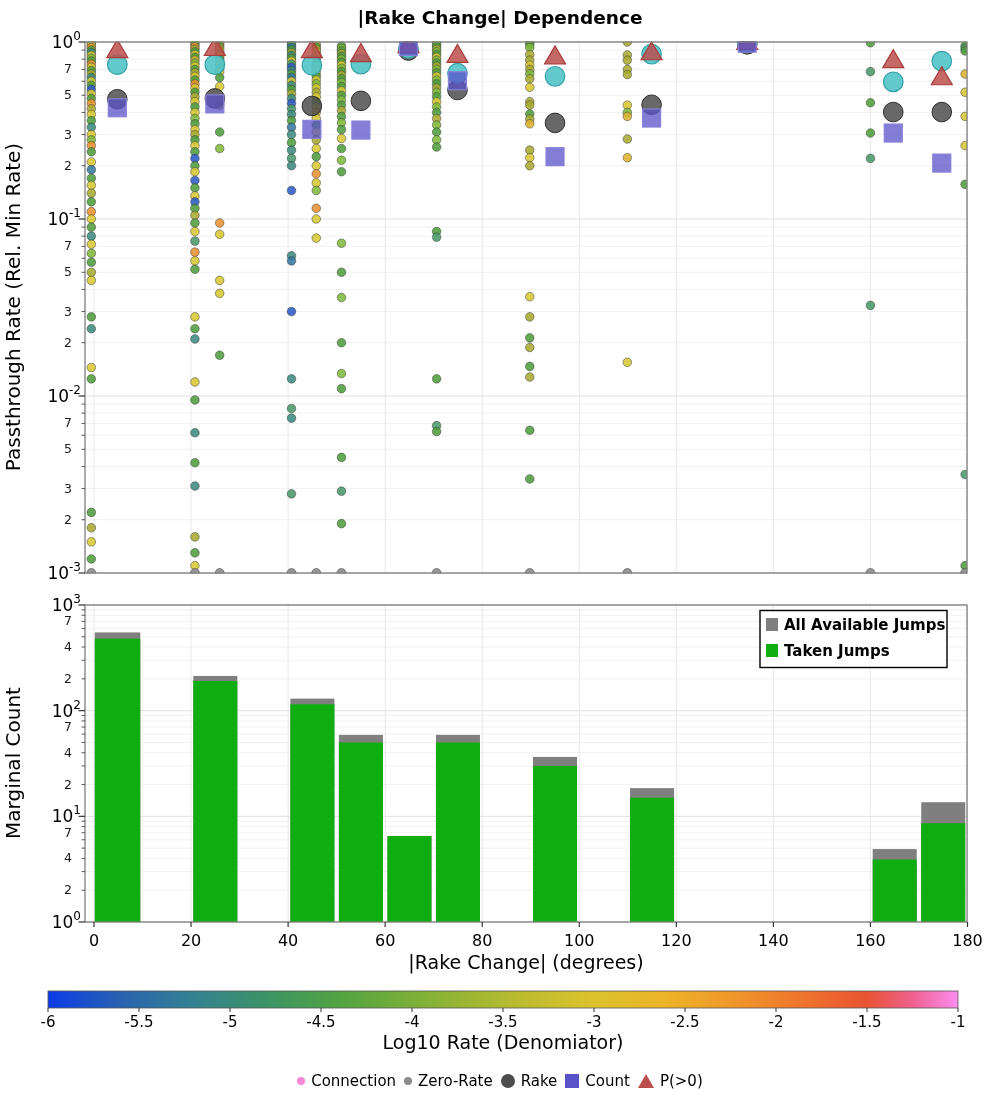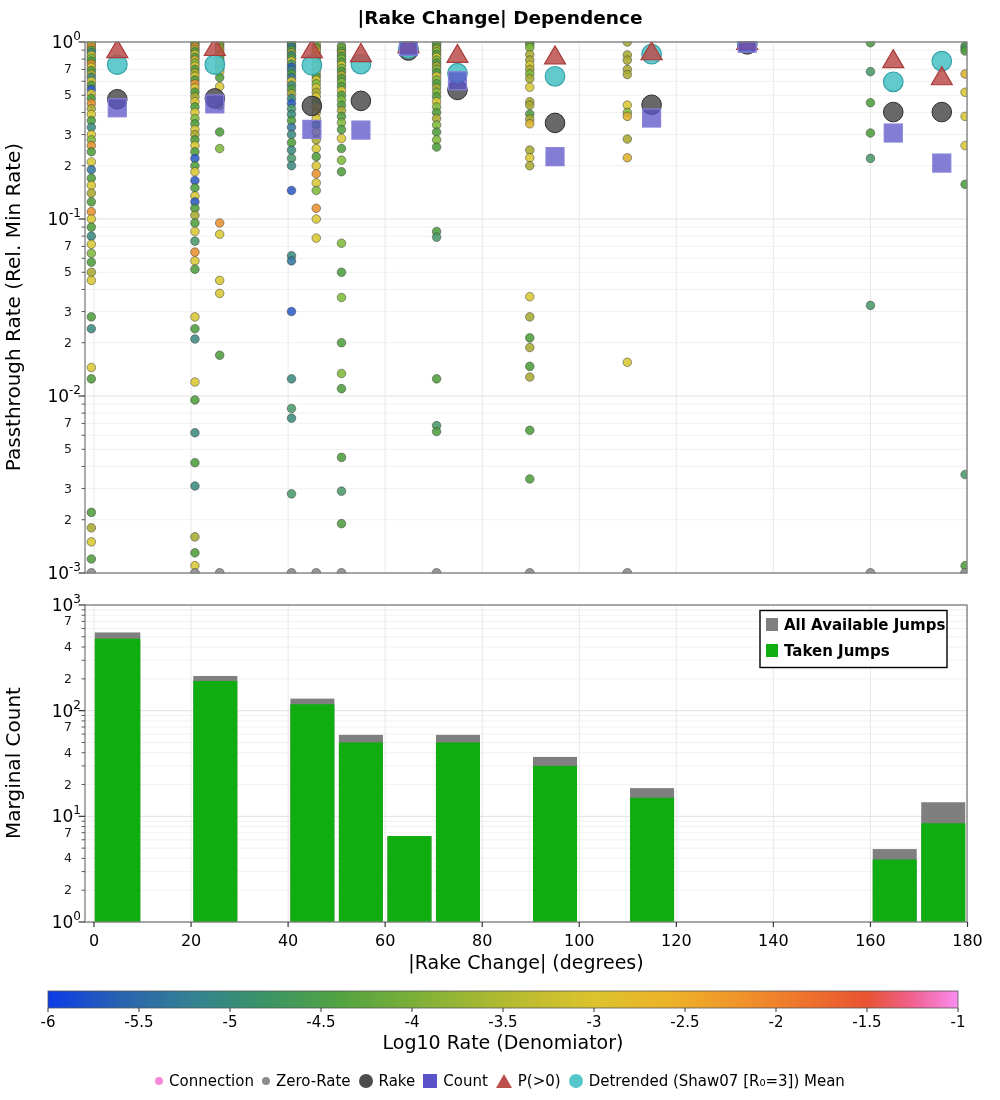--- a/index.html
+++ b/index.html
@@ -682,18 +682,14 @@
         <span>Rake</span>
       </span>
       <span class="ml-item">
         <span class="sw-square" style="background: rgb(90, 82, 200);"></span>
         <span>Count</span>
       </span>
       <span class="ml-item">
         <span class="sw-triangle" style="border-bottom-color: rgb(187, 79, 76);"></span>
         <span>P(&gt;0)</span>
       </span>
-      <span class="ml-item">
-        <span class="sw-circle" style="background: rgb(85, 198, 201);"></span>
-        <span>Detrended (Shaw07 [R₀=3]) Mean</span>
-      </span>
     </div>
 </div>
 
 </body></html>

